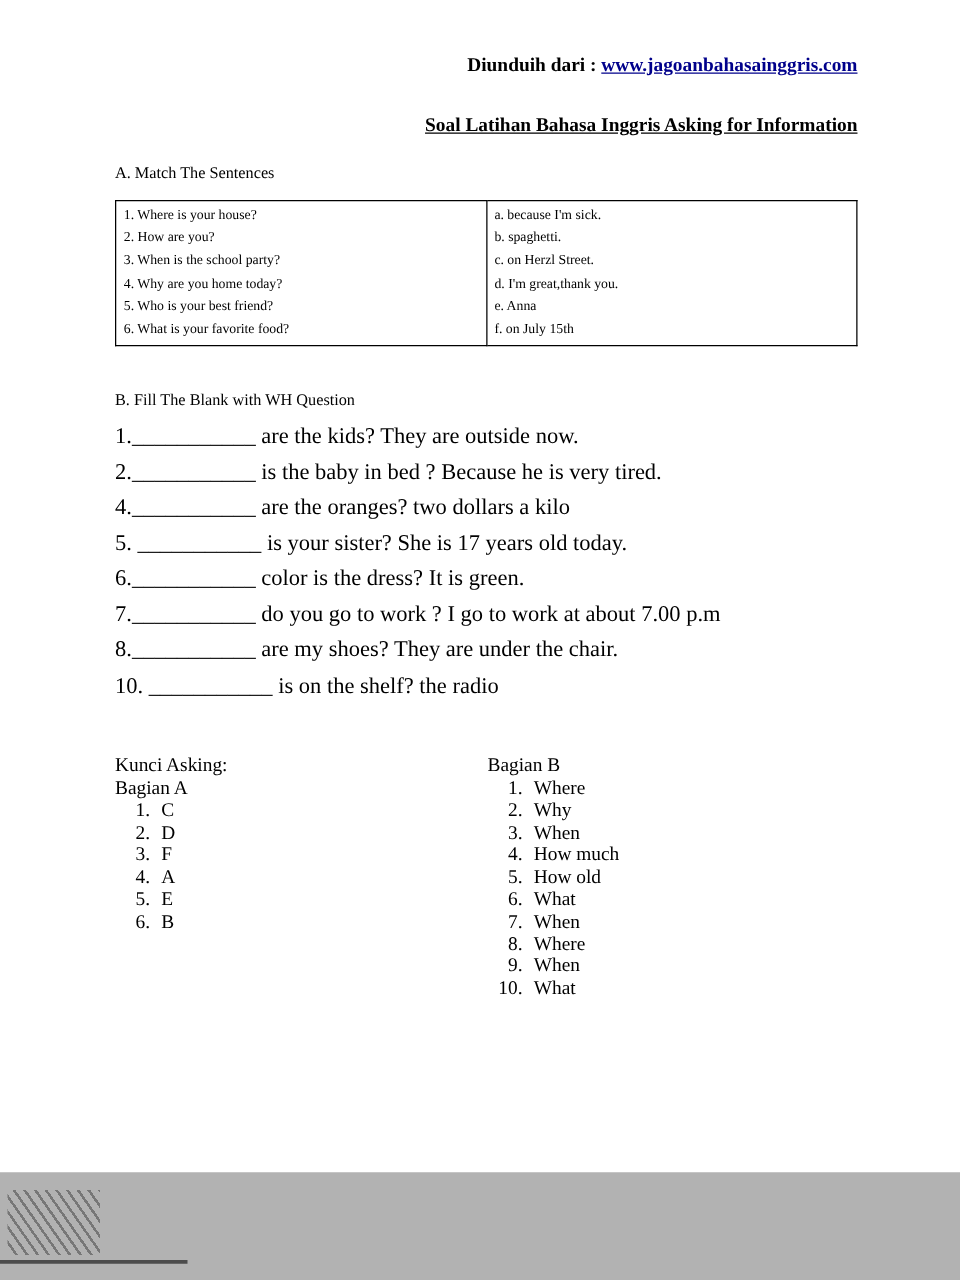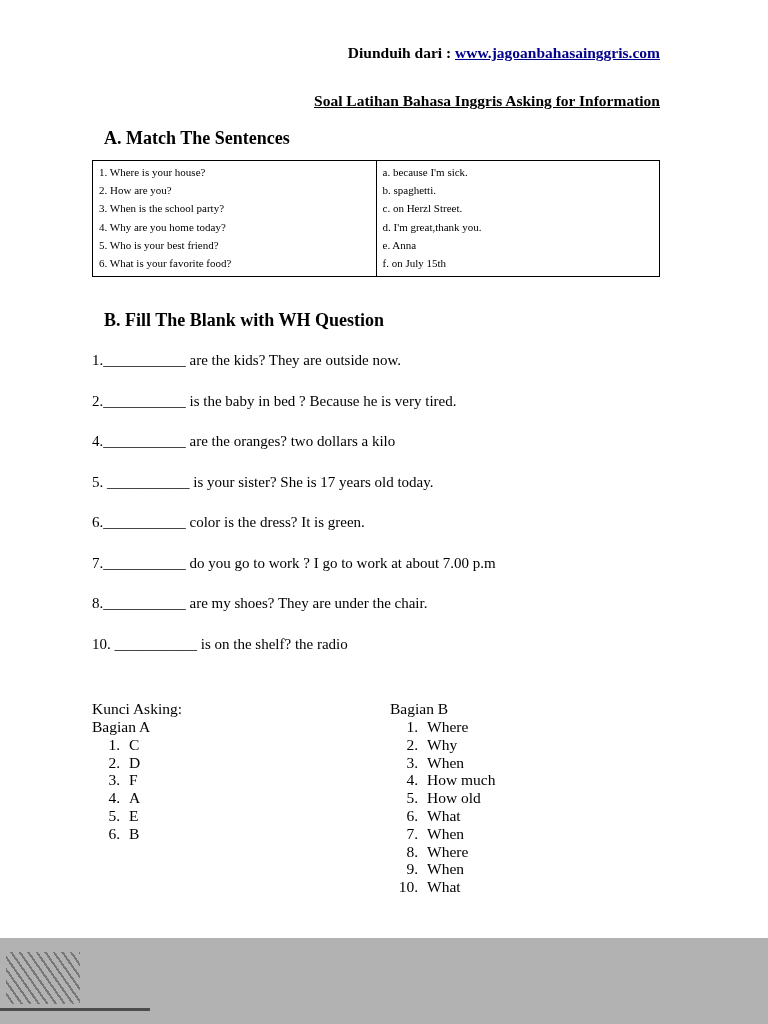--- a/index.html
+++ b/index.html
@@ -9,63 +9,62 @@
     background:#b2b2b2;
     font-family:"Liberation Serif","DejaVu Serif",serif;
     color:#000;
     position:relative;
     overflow:hidden;
   }
   .page {
     position:absolute; top:0; left:0;
     width:768px; height:938px;
     background:#ffffff;
-    padding:44px 108px 0 92px;
+    padding:44px 82px 0 92px;
   }
   .header-line {
     text-align:right;
     font-size:15.5px; font-weight:bold;
     line-height:18px;
   }
   .source-link {
     color:#00008b;
     text-decoration:underline;
     cursor:pointer;
   }
   .doc-title {
     margin-top:29px;
     text-align:right;
     font-size:15.5px; font-weight:bold;
     text-decoration:underline;
     line-height:19px;
   }
   .section-heading {
-    font-size:18px; font-weight:bold;
+    font-size:13px; font-weight:normal;
     line-height:18px;
-    margin-left:12px;
   }
   .heading-a { margin-top:19px; }
   .heading-b { margin-top:34px; }
   .match-table {
     width:100%;
     margin-top:13px;
     border-collapse:collapse;
   }
   .match-table td {
     border:1px solid #000;
     width:50%;
     vertical-align:top;
     padding:2px 6px 4px 6px;
     font-size:11px;
     line-height:18.2px;
   }
   .questions { margin-top:0; }
   .question {
-    margin-top:22px;
-    font-size:15px;
+    margin-top:10px;
+    font-size:18px;
     line-height:18.5px;
   }
   .answer-key {
     display:flex;
     margin-top:47px;
     font-size:15.5px;
     line-height:17.8px;
   }
   .ak-left { width:298px; }
   .ak-right { flex:1; }

